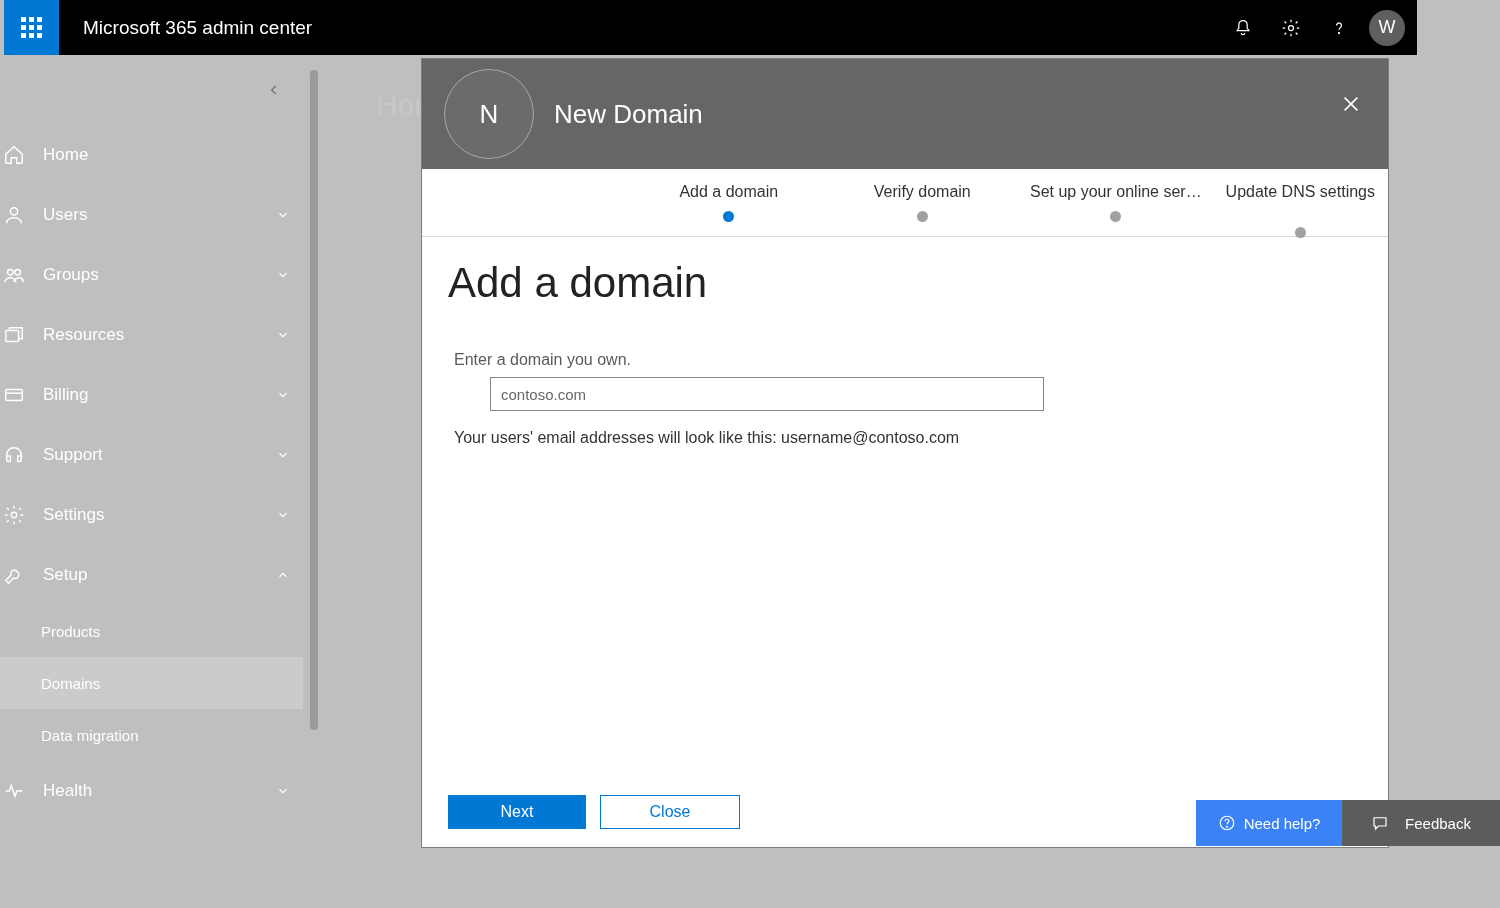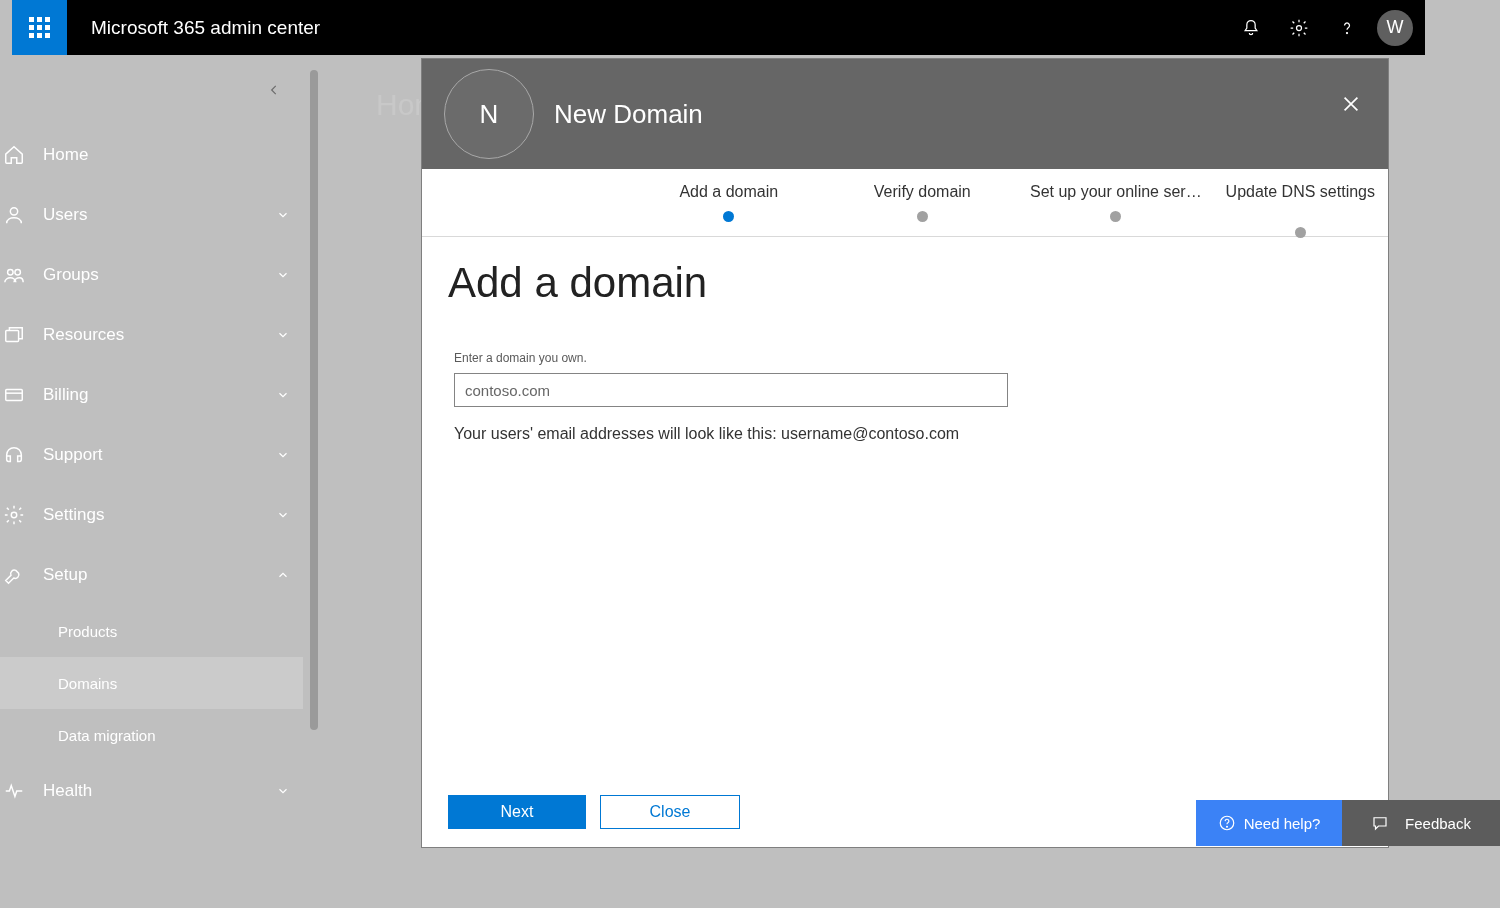--- a/index.html
+++ b/index.html
@@ -6,21 +6,21 @@
   html, body {
     margin: 0; padding: 0;
     width: 1500px; height: 908px;
     font-family: "Segoe UI", Arial, sans-serif;
     background: #bfbfbf;
     overflow: hidden;
     position: relative;
   }
   
   .topbar {
-    position: absolute; top: 0; left: 12px; width: 1413px; height: 55px;
+    position: absolute; top: 0; left: 4px; width: 1413px; height: 55px;
     background: #000; color: #fff; display: flex; align-items: center;
   }
   .waffle {
     width: 55px; height: 55px; background: #0078d4;
     display: flex; align-items: center; justify-content: center;
   }
   .waffle-grid {
     display: grid; grid-template-columns: repeat(3, 5px); grid-template-rows: repeat(3, 5px);
     gap: 3px;
   }
@@ -51,21 +51,21 @@
     display: flex; align-items: center; height: 60px;
     padding-left: 3px; color: #fff; font-size: 17px;
     cursor: pointer;
   }
   .nav-item .icon-slot { width: 40px; display:flex; align-items:center; }
   .nav-item svg { width: 22px; height: 22px; stroke: #fff; fill: none; stroke-width: 1.6; }
   .nav-item .label { flex:1; }
   .nav-item .chevron { width: 40px; display:flex; align-items:center; justify-content:center; }
   .nav-item .chevron svg { width: 14px; height: 14px; stroke:#fff; fill:none; stroke-width:2; }
   .nav-sub {
-    padding-left: 58px; height: 52px; display:flex; align-items:center;
+    padding-left: 41px; height: 52px; display:flex; align-items:center;
     color:#fff; font-size: 15px; cursor:pointer;
   }
   .nav-sub.active { background: #cbcbcb; }
   
   .scroll-track {
     position: absolute; top: 70px; left: 310px; width: 8px; height: 660px;
     background: #9a9a9a; border-radius: 4px;
   }
   
   .breadcrumb {
@@ -96,25 +96,26 @@
   }
   .steps-spacer { width: 210px; }
   .step { display:flex; flex-direction:column; align-items:center; flex:1; padding:0 6px; }
   .step:last-child { flex: 0.9; gap: 16px; }
   .step-label { font-size:16px; color:#333; white-space:nowrap; overflow:hidden; text-overflow:ellipsis; max-width:100%; }
   .step-dot { width:11px; height:11px; border-radius:50%; background:#a1a1a1; margin-top:10px; }
   .step.active .step-dot { background:#0078d4; }
   .panel-body { flex:1; padding: 22px 26px 0 26px; position:relative; }
   .panel-heading { font-size: 42px; font-weight:300; color:#222; margin:0 0 44px 0; }
   .field-block { margin-left: 6px; }
-  .field-label { font-size:12px; color:#5a5a5a; margin-bottom:8px; }
+  .field-label { font-size:16px; color:#5a5a5a; margin-bottom:8px; }
   .text-input {
     width: 554px; height: 34px; border:1px solid #848484;
     padding: 4px 10px; font-size:15px; color:#666; outline:none;
     font-family: inherit;
+    margin-left: 36px;
   }
   .hint { margin-top:18px; font-size:16px; color:#333; }
   .panel-footer {
     position:absolute; left:26px; bottom:18px; display:flex; gap:14px;
   }
   .btn-primary {
     width: 138px; height: 34px; background:#0078d4; color:#fff; border:none;
     font-size:16px; cursor:pointer; font-family:inherit;
   }
   .btn-secondary {

